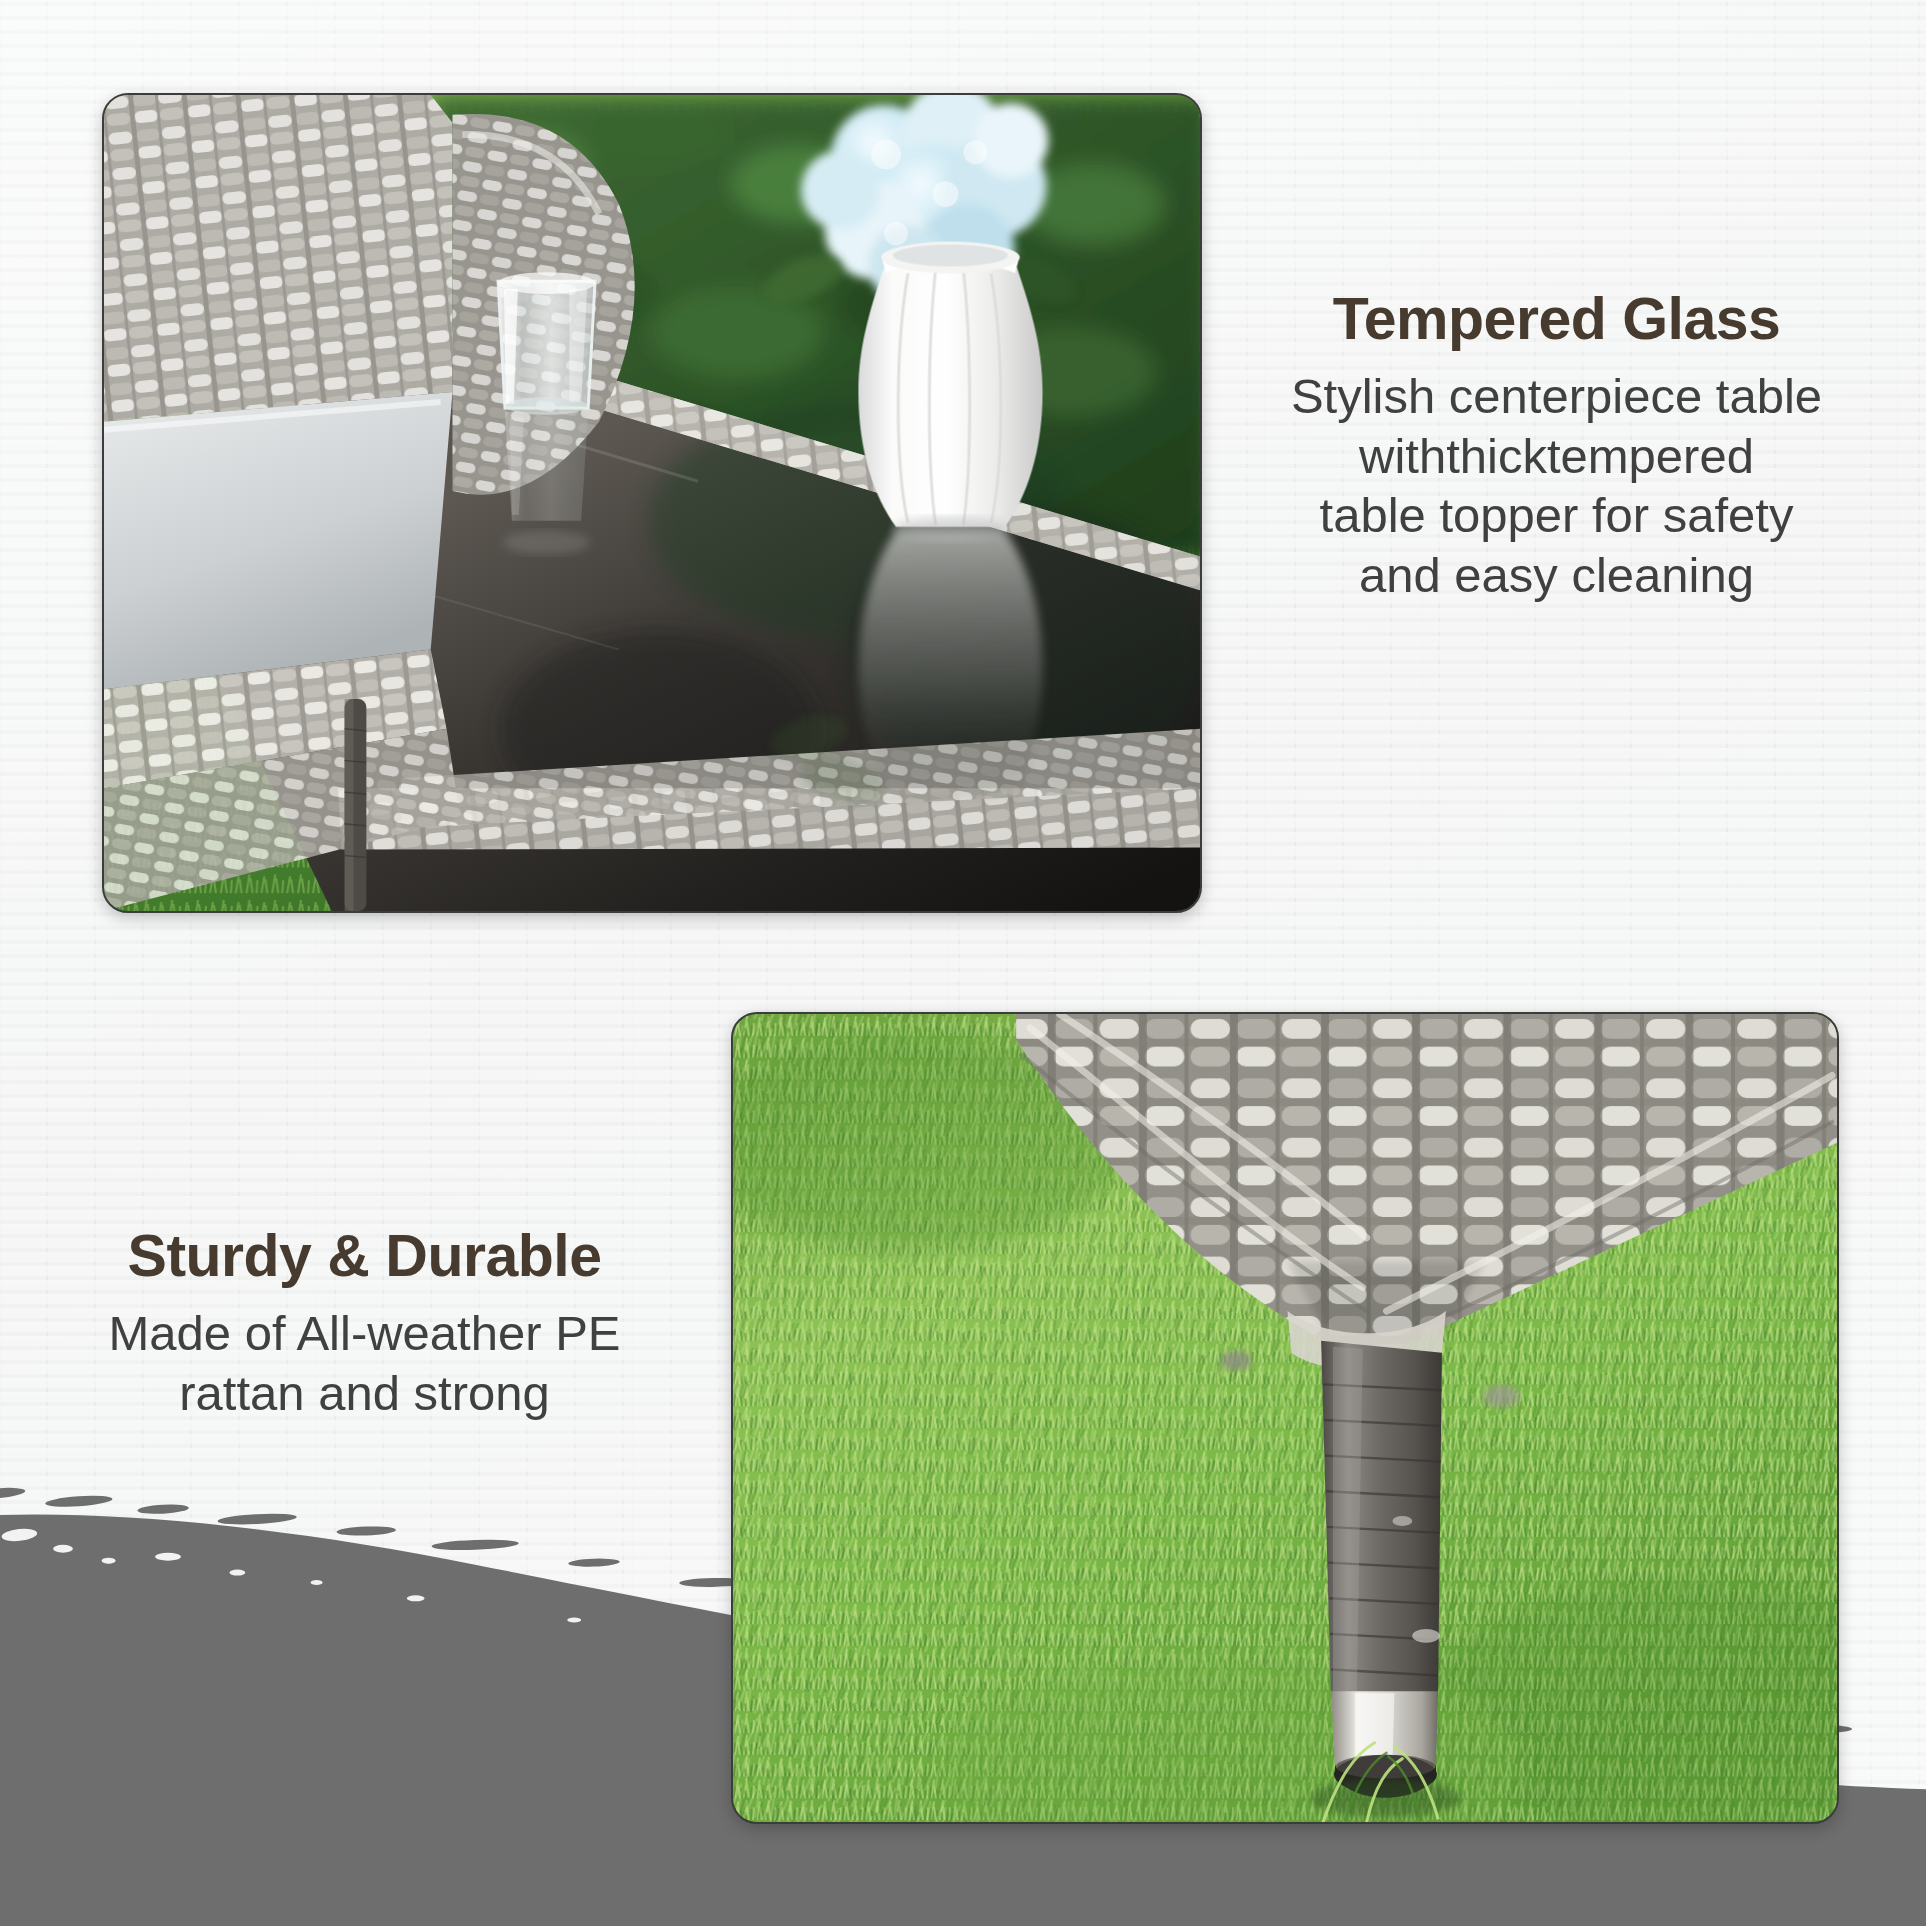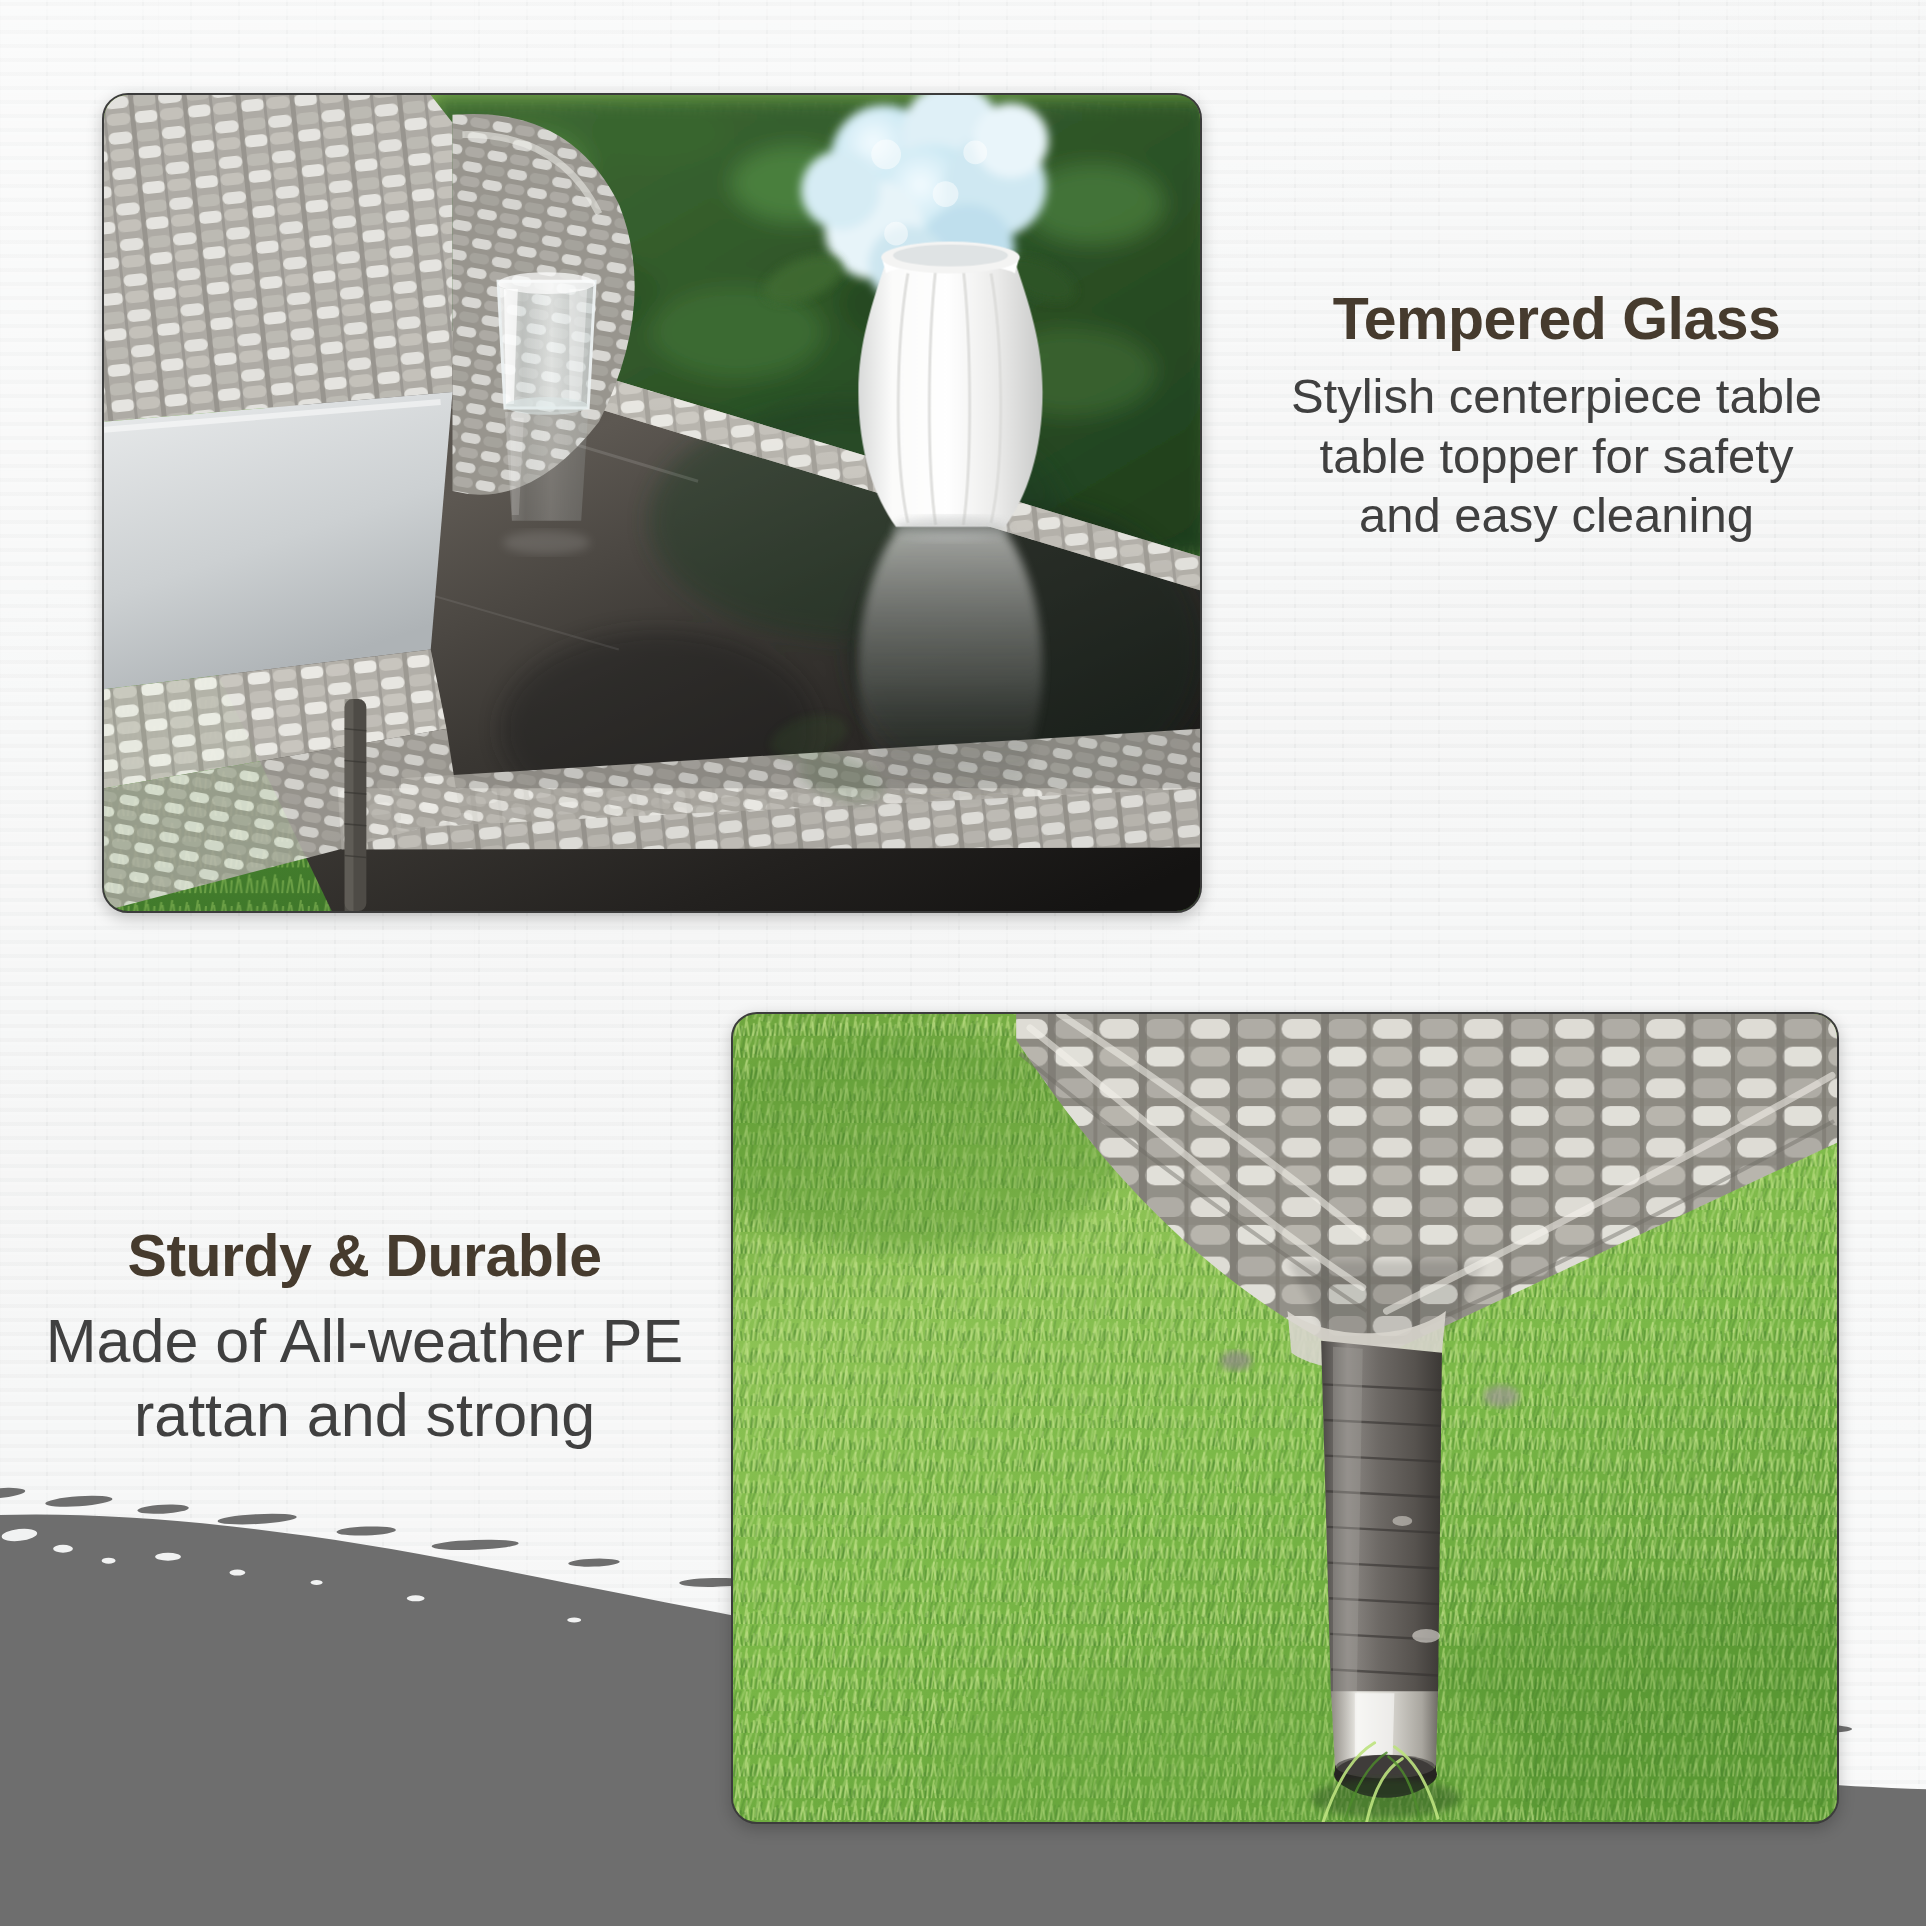--- a/index.html
+++ b/index.html
@@ -42,21 +42,21 @@
     line-height:1.05;white-space:nowrap;
   }
   .tb-body{color:#404040;line-height:1.22;font-weight:400;}
 
   #text-right{left:1210px;top:289px;width:693px;}
   #text-right .tb-head{font-size:59px;margin:0 0 16px 0;}
   #text-right .tb-body{font-size:49px;}
 
   #text-left{left:28px;top:1226px;width:673px;}
   #text-left .tb-head{font-size:59px;margin:0 0 16px 0;}
-  #text-left .tb-body{font-size:61px;}
+  #text-left .tb-body{font-size:49px;}
 
   .ln{display:block;}
 </style>
 </head>
 <body>
 
 <div id="canvas">
 
   <div class="bg-base"></div>
   <div class="bg-weave"></div>
@@ -291,20 +291,21 @@
         </g>
         <ellipse cx="855" cy="438" rx="58" ry="12" fill="#b9bcbb" opacity=".55" filter="url(#blurS)"></ellipse>
       </g>
     </svg>
   </div>
 
   <div class="textblock" id="text-right">
     <div class="tb-head">Tempered Glass</div>
     <div class="tb-body">
       <span class="ln">Stylish centerpiece table</span>
+      <span class="ln">withthicktempered</span>
       <span class="ln">table topper for safety</span>
       <span class="ln">and easy cleaning</span>
     </div>
   </div>
 
   <div class="textblock" id="text-left">
     <div class="tb-head">Sturdy &amp; Durable</div>
     <div class="tb-body">
       <span class="ln">Made of All-weather PE</span>
       <span class="ln">rattan and strong</span>

